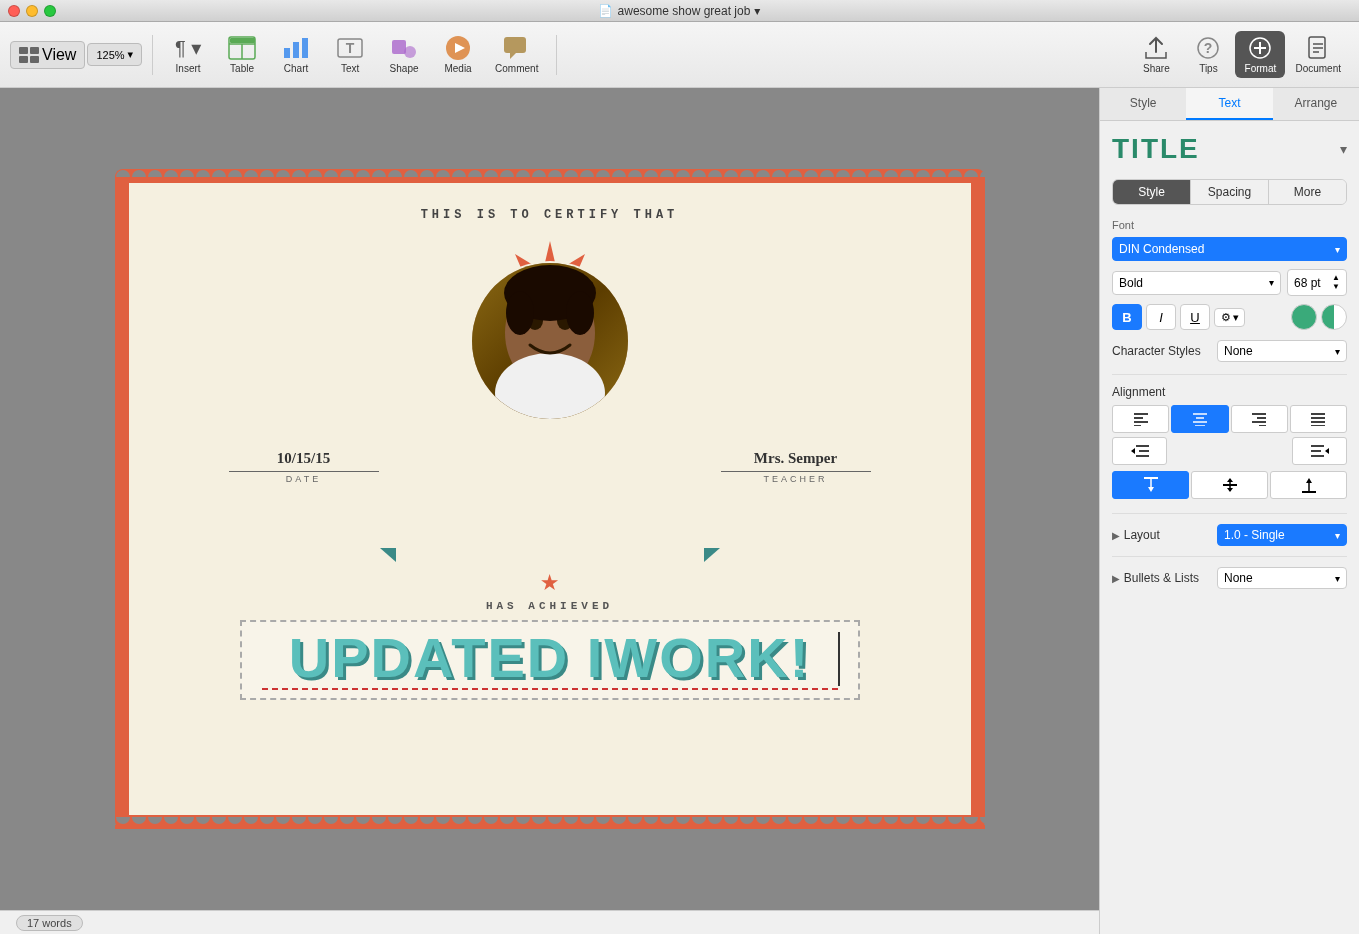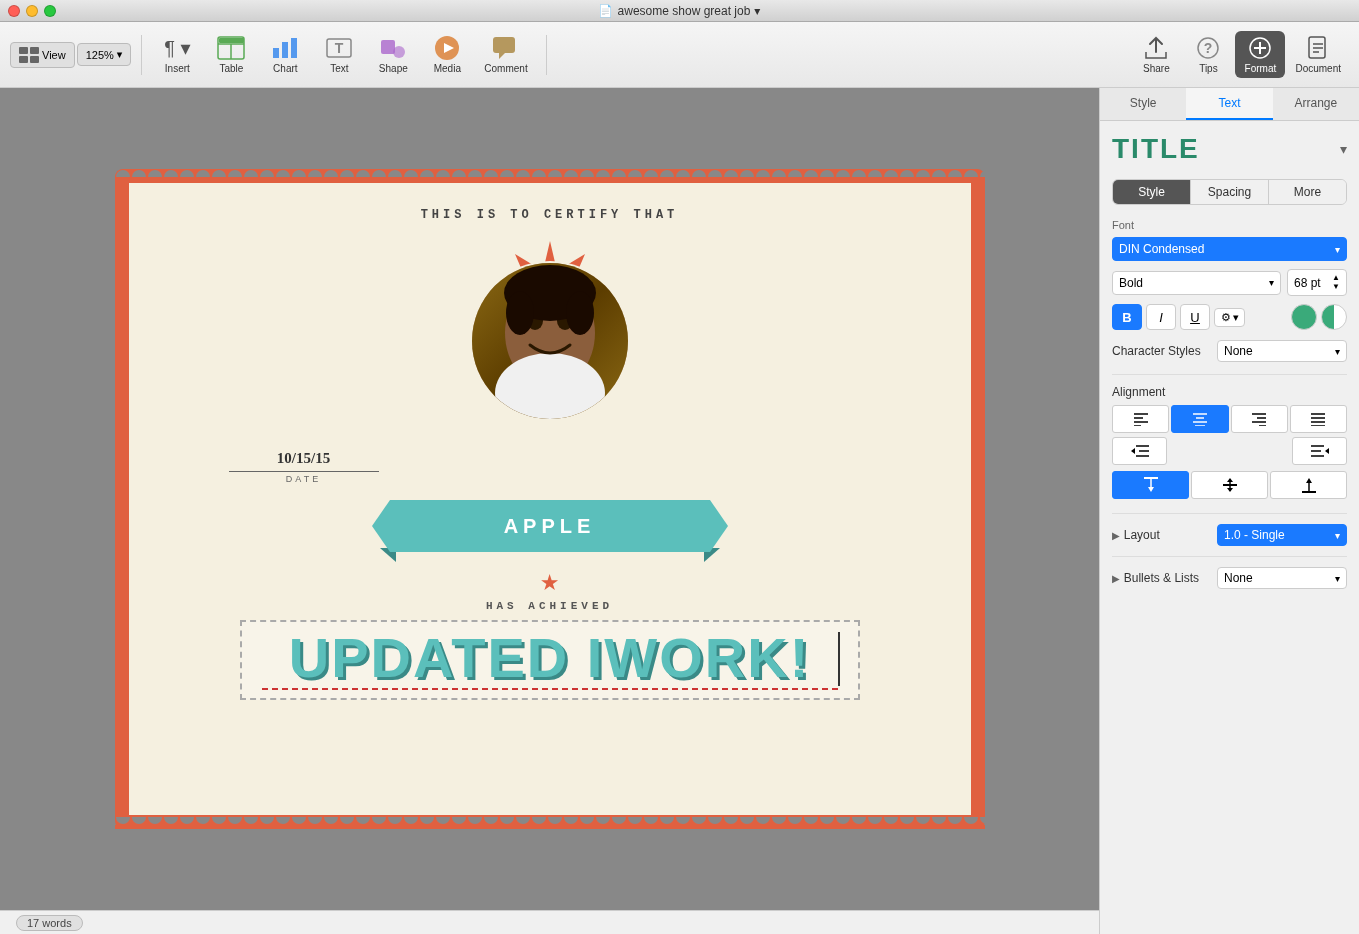--- a/index.html
+++ b/index.html
@@ -84,21 +84,21 @@
     }
     .toolbar-btn .btn-label {
       font-size: 10px;
       color: #333;
     }
     .view-btn {
       background: #e0e0e0;
       border: 1px solid #bbb;
       border-radius: 4px;
       padding: 4px 8px;
-      font-size: 11px;
+      font-size: 16px;
       cursor: pointer;
       display: flex;
       align-items: center;
       gap: 3px;
     }
     .zoom-btn {
       background: #e0e0e0;
       border: 1px solid #bbb;
       border-radius: 4px;
       padding: 4px 8px;
@@ -703,35 +703,33 @@
               </svg>
             </div>
           </div>
 
           <div style="display:flex; justify-content:space-between; width:100%; padding:0 60px; margin-bottom:8px; align-items:flex-end;gap:47px;">
             <div style="display:flex;flex-direction:column;align-items:center;gap:2px;">
               <div style="font-size:15px;font-weight:bold;color:#333;font-family:Georgia,serif;">10/15/15</div>
               <div style="width:150px;height:1px;background:#666;margin-top:2px;"></div>
               <div style="font-size:9px;letter-spacing:3px;color:#666;">DATE</div>
             </div>
+            <div style="display:flex;flex-direction:column;align-items:center;gap:2px;">
+              <div style="font-size:15px;font-weight:bold;color:#333;font-family:Georgia,serif;">Mrs. Semper</div>
+              <div style="width:150px;height:1px;background:#666;margin-top:2px;"></div>
+              <div style="font-size:9px;letter-spacing:3px;color:#666;">TEACHER</div>
+            </div>
           </div>
 
           <div style="position:relative;width:320px;height:70px;margin-bottom:8px;">
 
             <div style="position:absolute;left:-10px;bottom:0;width:0;height:0;border-top:14px solid #3a8a87;border-left:16px solid transparent;z-index:1;"></div>
 
             <div style="position:absolute;right:-10px;bottom:0;width:0;height:0;border-top:14px solid #3a8a87;border-right:16px solid transparent;z-index:1;"></div>
 
-            <div style="position:absolute;left:0;right:0;top:8px;height:52px;background:#5bbfbb;display:flex;align-items:center;justify-content:center;z-index:2;">
-
-              <div style="position:absolute;left:-18px;top:0;width:0;height:0;border-top:26px solid transparent;border-bottom:26px solid transparent;border-right:18px solid #5bbfbb;"></div>
-
-              <div style="position:absolute;right:-18px;top:0;width:0;height:0;border-top:26px solid transparent;border-bottom:26px solid transparent;border-left:18px solid #5bbfbb;"></div>
-              <span style="font-size:20px;font-weight:900;letter-spacing:5px;color:white;font-family:'Arial Black',sans-serif;position:relative;z-index:3;">APPLE</span>
-            </div>
           </div>
 
           <div style="color:#e06040;font-size:22px;margin-bottom:4px;">★</div>
 
           <div style="font-size:11px;letter-spacing:4px;color:#555;margin-bottom:8px;font-family:'Courier New',monospace;font-weight:700;">HAS ACHIEVED</div>
 
           <div style="border:2px dashed #aaa;background:rgba(255,255,255,0.3);padding:8px 20px;text-align:center;width:620px;position:relative;">
             <div style="font-size:56px;font-weight:900;color:#5bbfbb;font-family:'Arial Black',Impact,sans-serif;letter-spacing:2px;line-height:1;text-shadow:3px 3px 0 #3a8a87;">UPDATED IWORK!</div>
             <div style="border-bottom:2px dashed #cc3333;margin-top:2px;"></div>
 

